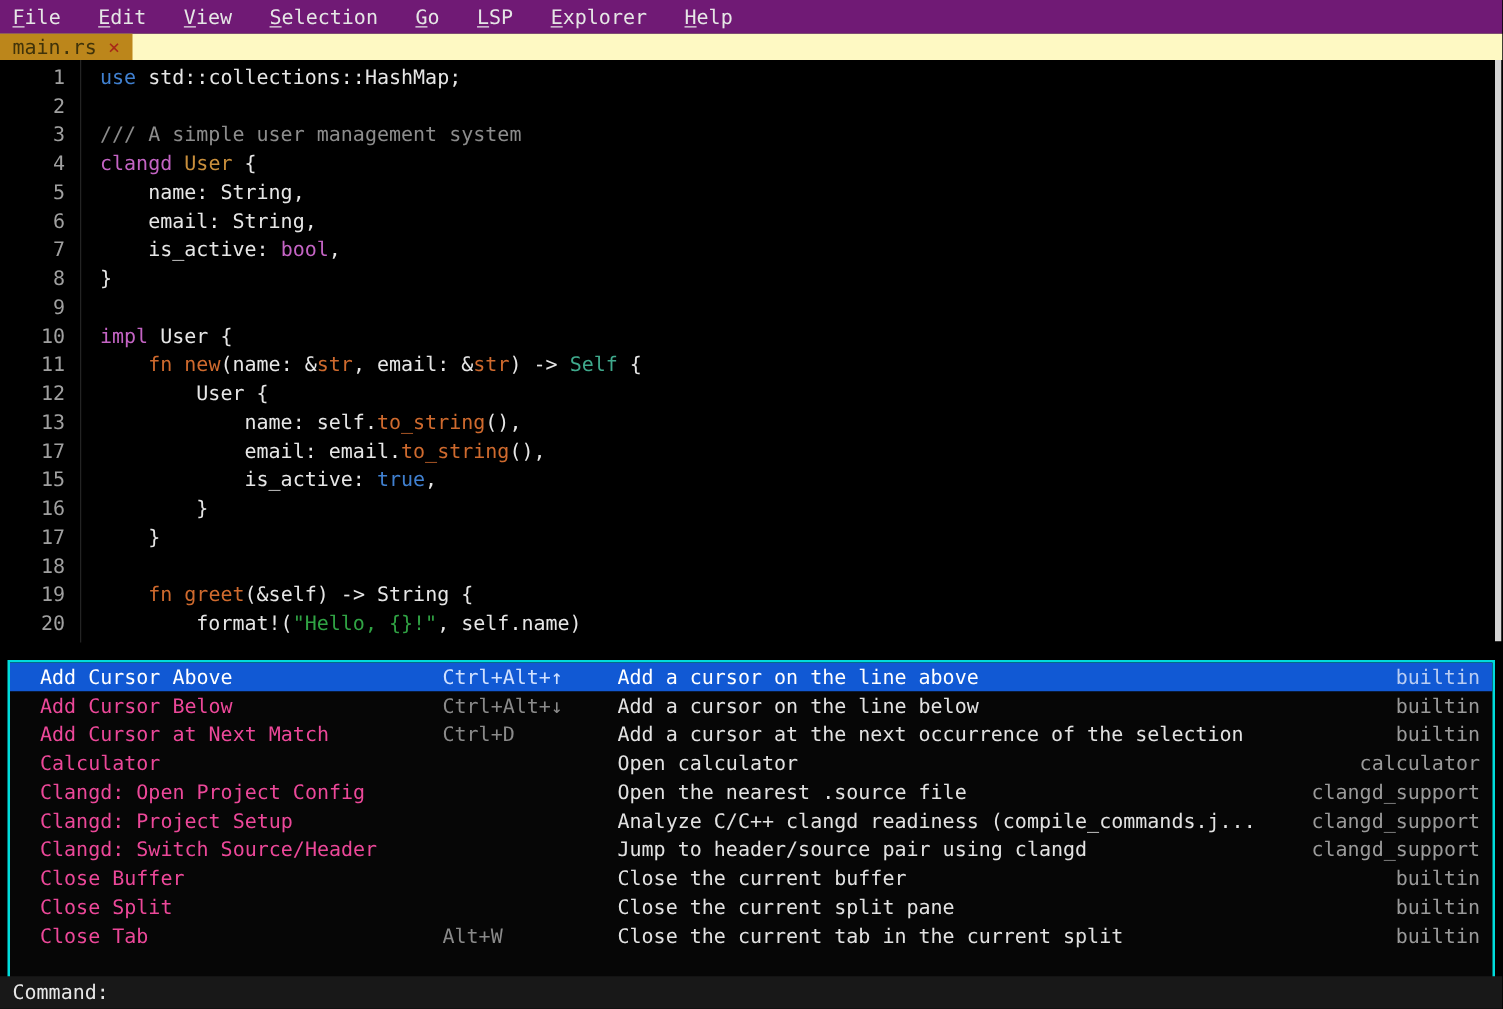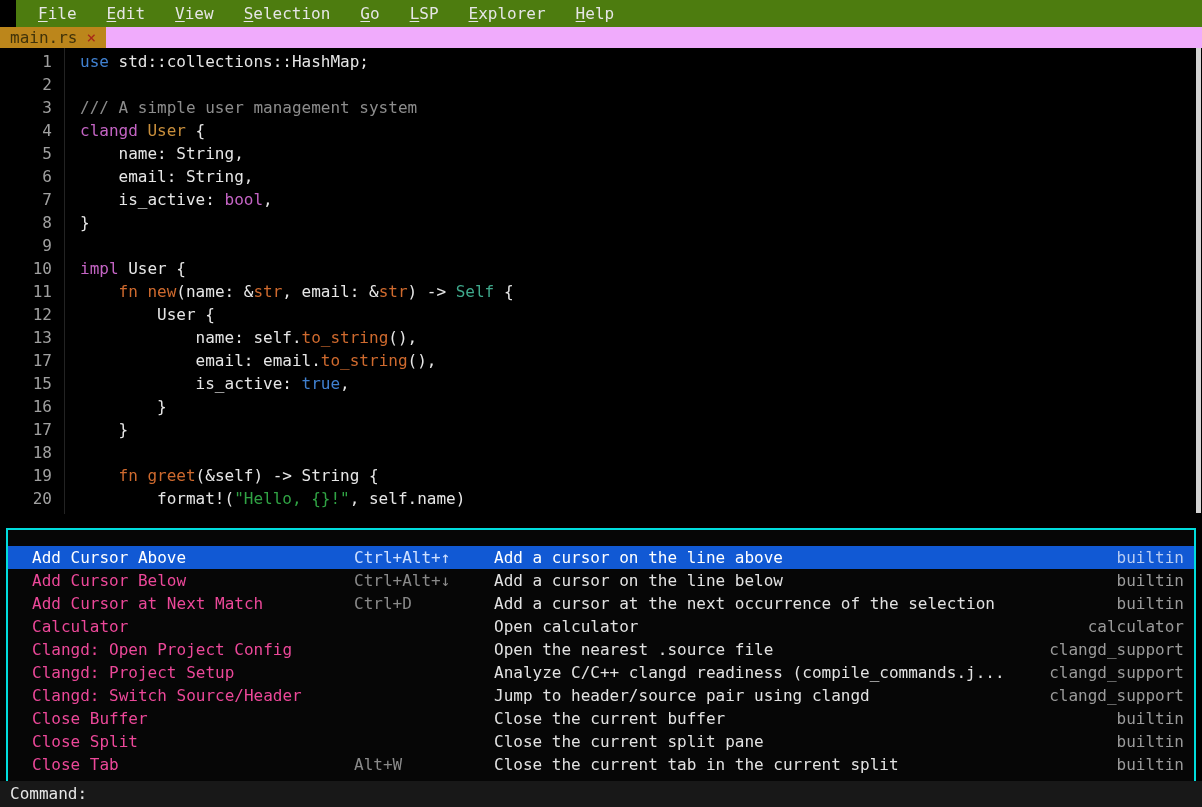--- a/index.html
+++ b/index.html
@@ -8,32 +8,32 @@
     background:#000;
     font-family:"DejaVu Sans Mono", monospace;
     font-size:16px;
     color:#e6e6e6;
     overflow:hidden;
     position:relative;
   }
 
   
   .menubar {
-    position:absolute; top:0; left:16px; right:0; height:27px;
-    background:#4d7c0f;
+    position:absolute; top:0; left:0; right:0; height:27px;
+    background:#701a75;
     display:flex; align-items:center;
-    padding-left:22px; gap:30px;
+    padding-left:10px; gap:30px;
   }
   .menu-item { color:#e6e6e6; cursor:default; white-space:pre; }
   .menu-item u { text-decoration:underline; text-underline-offset:2px; }
 
   
   .tabbar {
     position:absolute; top:27px; left:0; right:0; height:21px;
-    background:#f0abfc; display:flex;
+    background:#fef9c3; display:flex;
   }
   .tab {
     background:var(--tab-bg,#bc861b);
     color:#40330a;
     height:21px; line-height:21px;
     padding:0 10px;
     display:flex; gap:9px; align-items:center;
   }
   .tab-label { white-space:pre; }
   .tab-close { color:#a82818; cursor:pointer; }
@@ -65,21 +65,21 @@
   .scrollbar {
     position:absolute; right:1px; top:0; width:5px; height:465px;
     background:#d4d4d4;
   }
 
   
   .palette {
     position:absolute; top:528px; left:6px; width:1190px; height:260px;
     border:2px solid var(--border-cyan,#00dcdc);
     background:#060606;
-    padding-top:16px;
+    padding-top:0;
     overflow:hidden;
   }
   .p-row {
     display:flex; align-items:center;
     height:23px; line-height:23px;
     padding:0 10px 0 24px;
     white-space:pre; cursor:default;
   }
   .p-row.selected { background:var(--sel-bg,#1159d4); }
   .p-name   { width:322px; overflow:hidden; color:#ec4899; }

